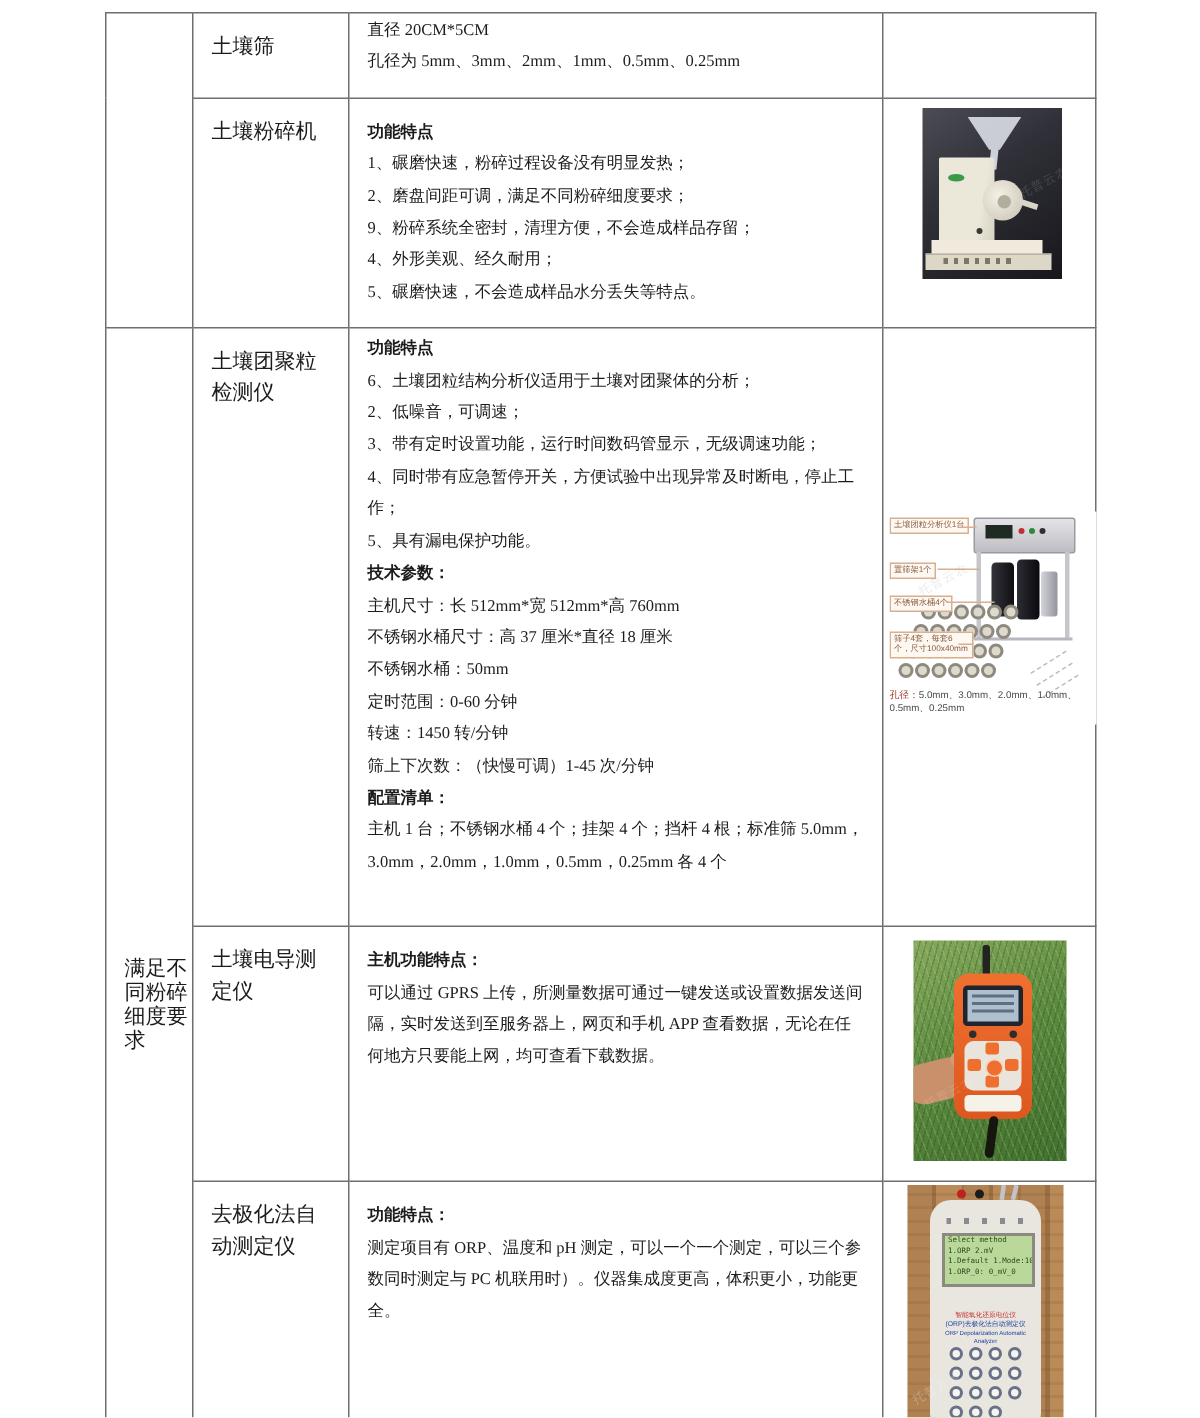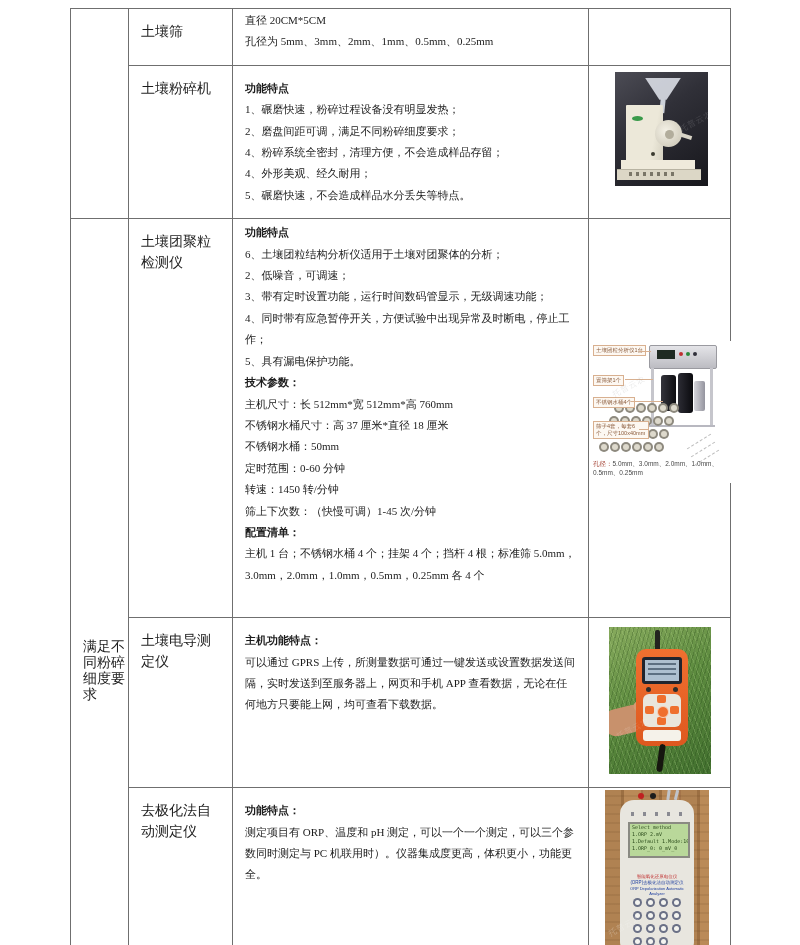--- a/index.html
+++ b/index.html
@@ -160,21 +160,21 @@
 
     <tr style="height:125px">
       <td class="name">
         <div>土壤粉碎机</div>
       </td>
       <td class="desc">
         <div class="b">功能特点</div>
         <div>
               <span class="tl">1、碾磨快速，粉碎过程设备没有明显发热；</span>
               <span class="tl">2、磨盘间距可调，满足不同粉碎细度要求；</span>
-              <span class="tl">4、粉碎系统全密封，清理方便，不会造成样品存留；</span>
+              <span class="tl">9、粉碎系统全密封，清理方便，不会造成样品存留；</span>
               <span class="tl">4、外形美观、经久耐用；</span>
               <span class="tl">5、碾磨快速，不会造成样品水分丢失等特点。</span>
             </div>
       </td>
       <td class="photo">
         <div class="fig f-crusher">
           <div class="funnel"></div>
           <div class="stem"></div>
           <div class="tower"></div>
           <div class="sticker"></div>

